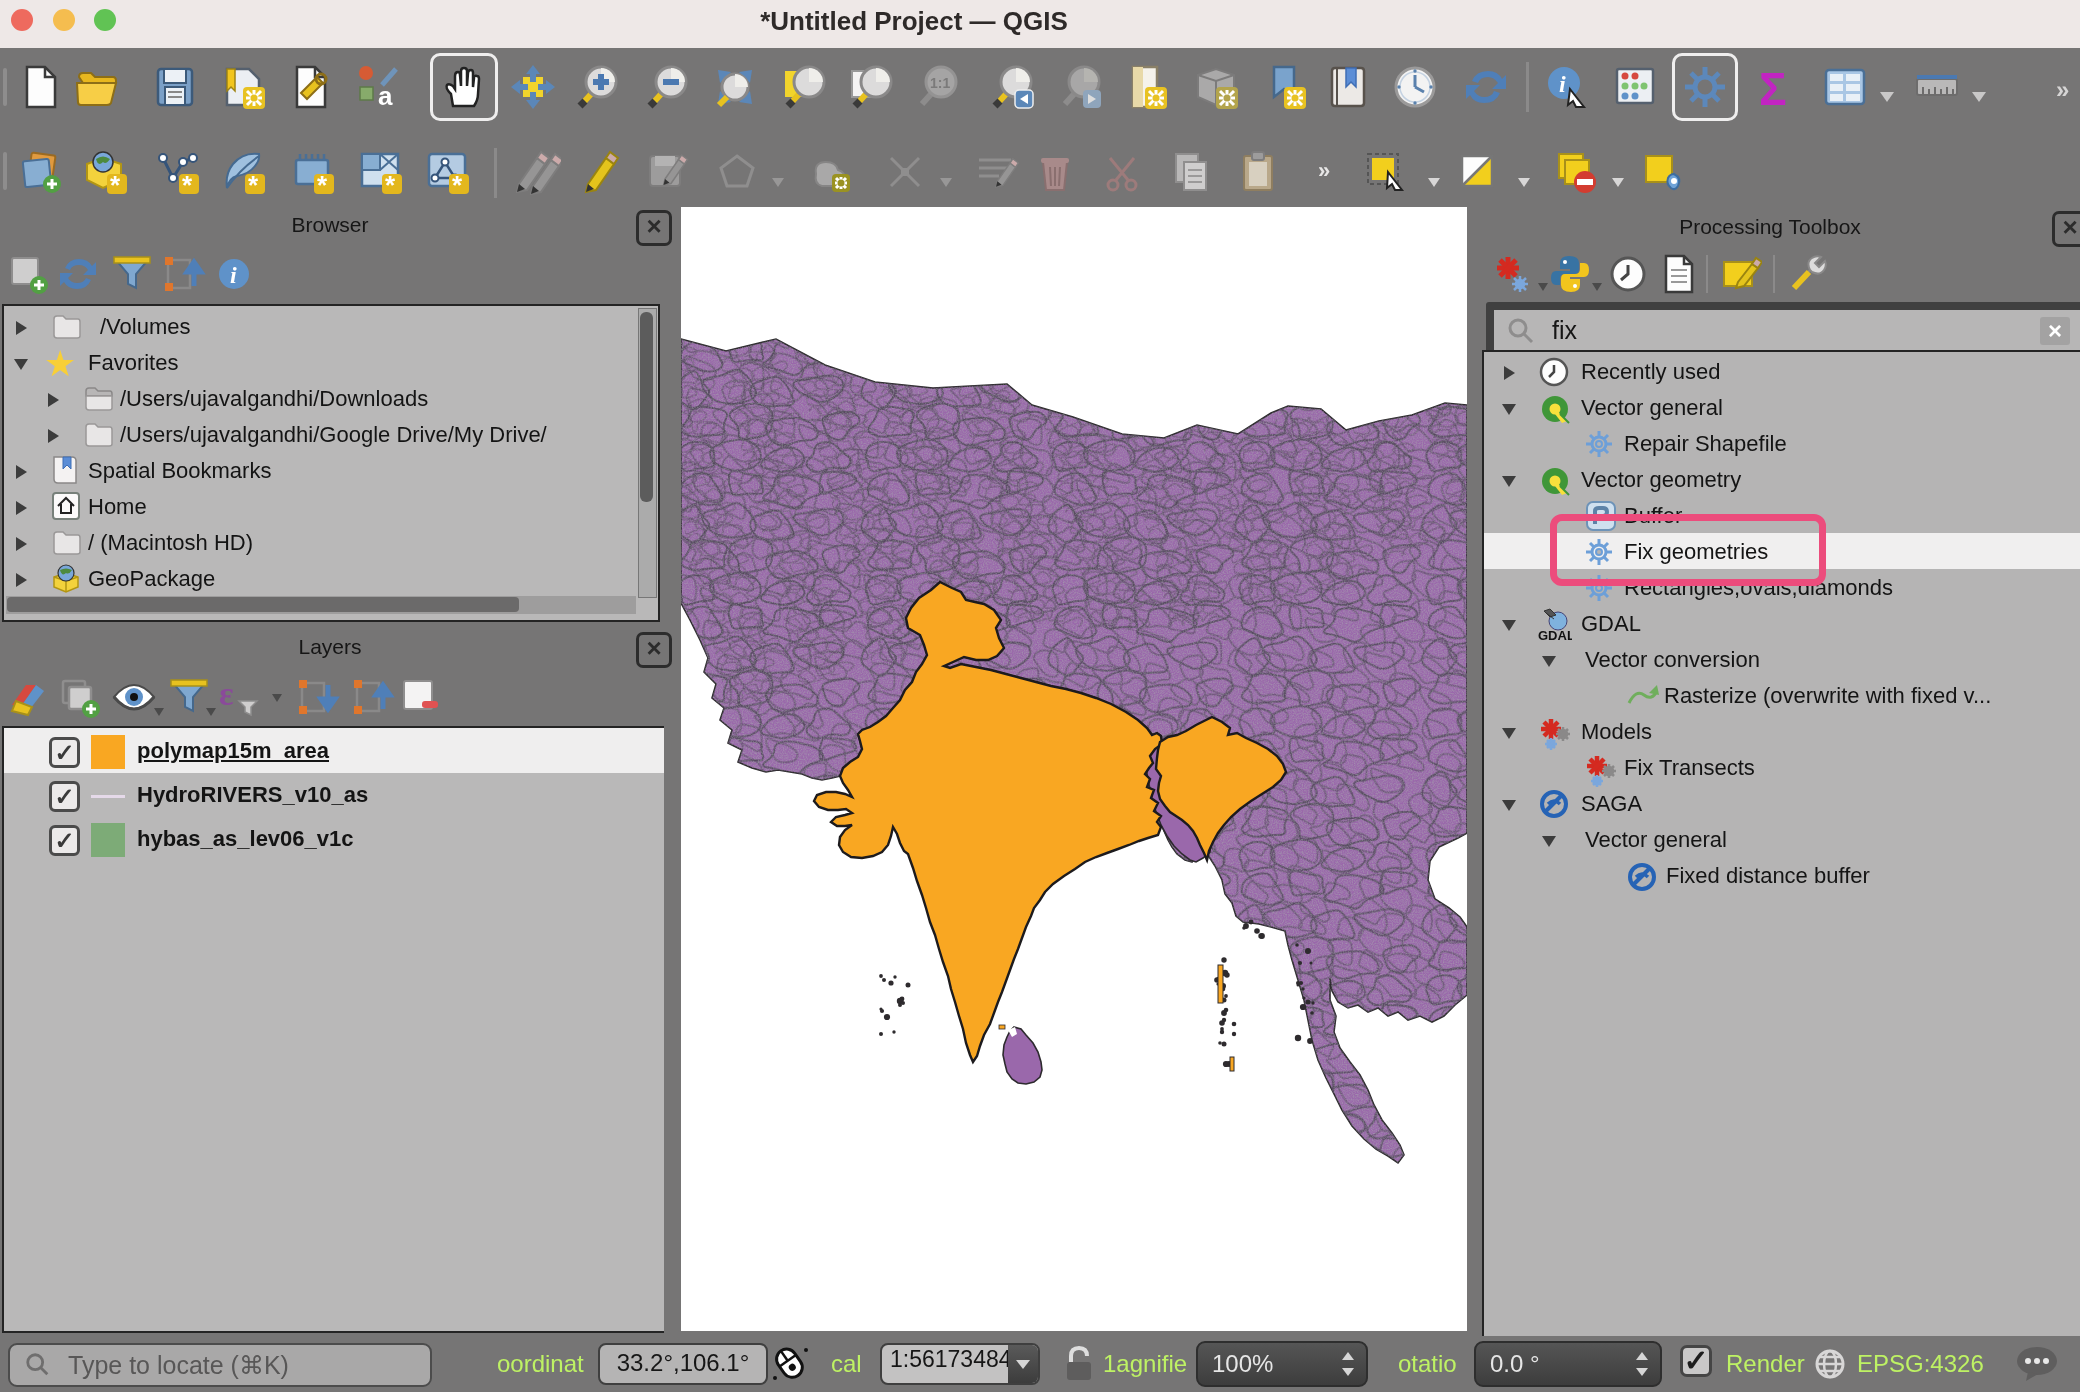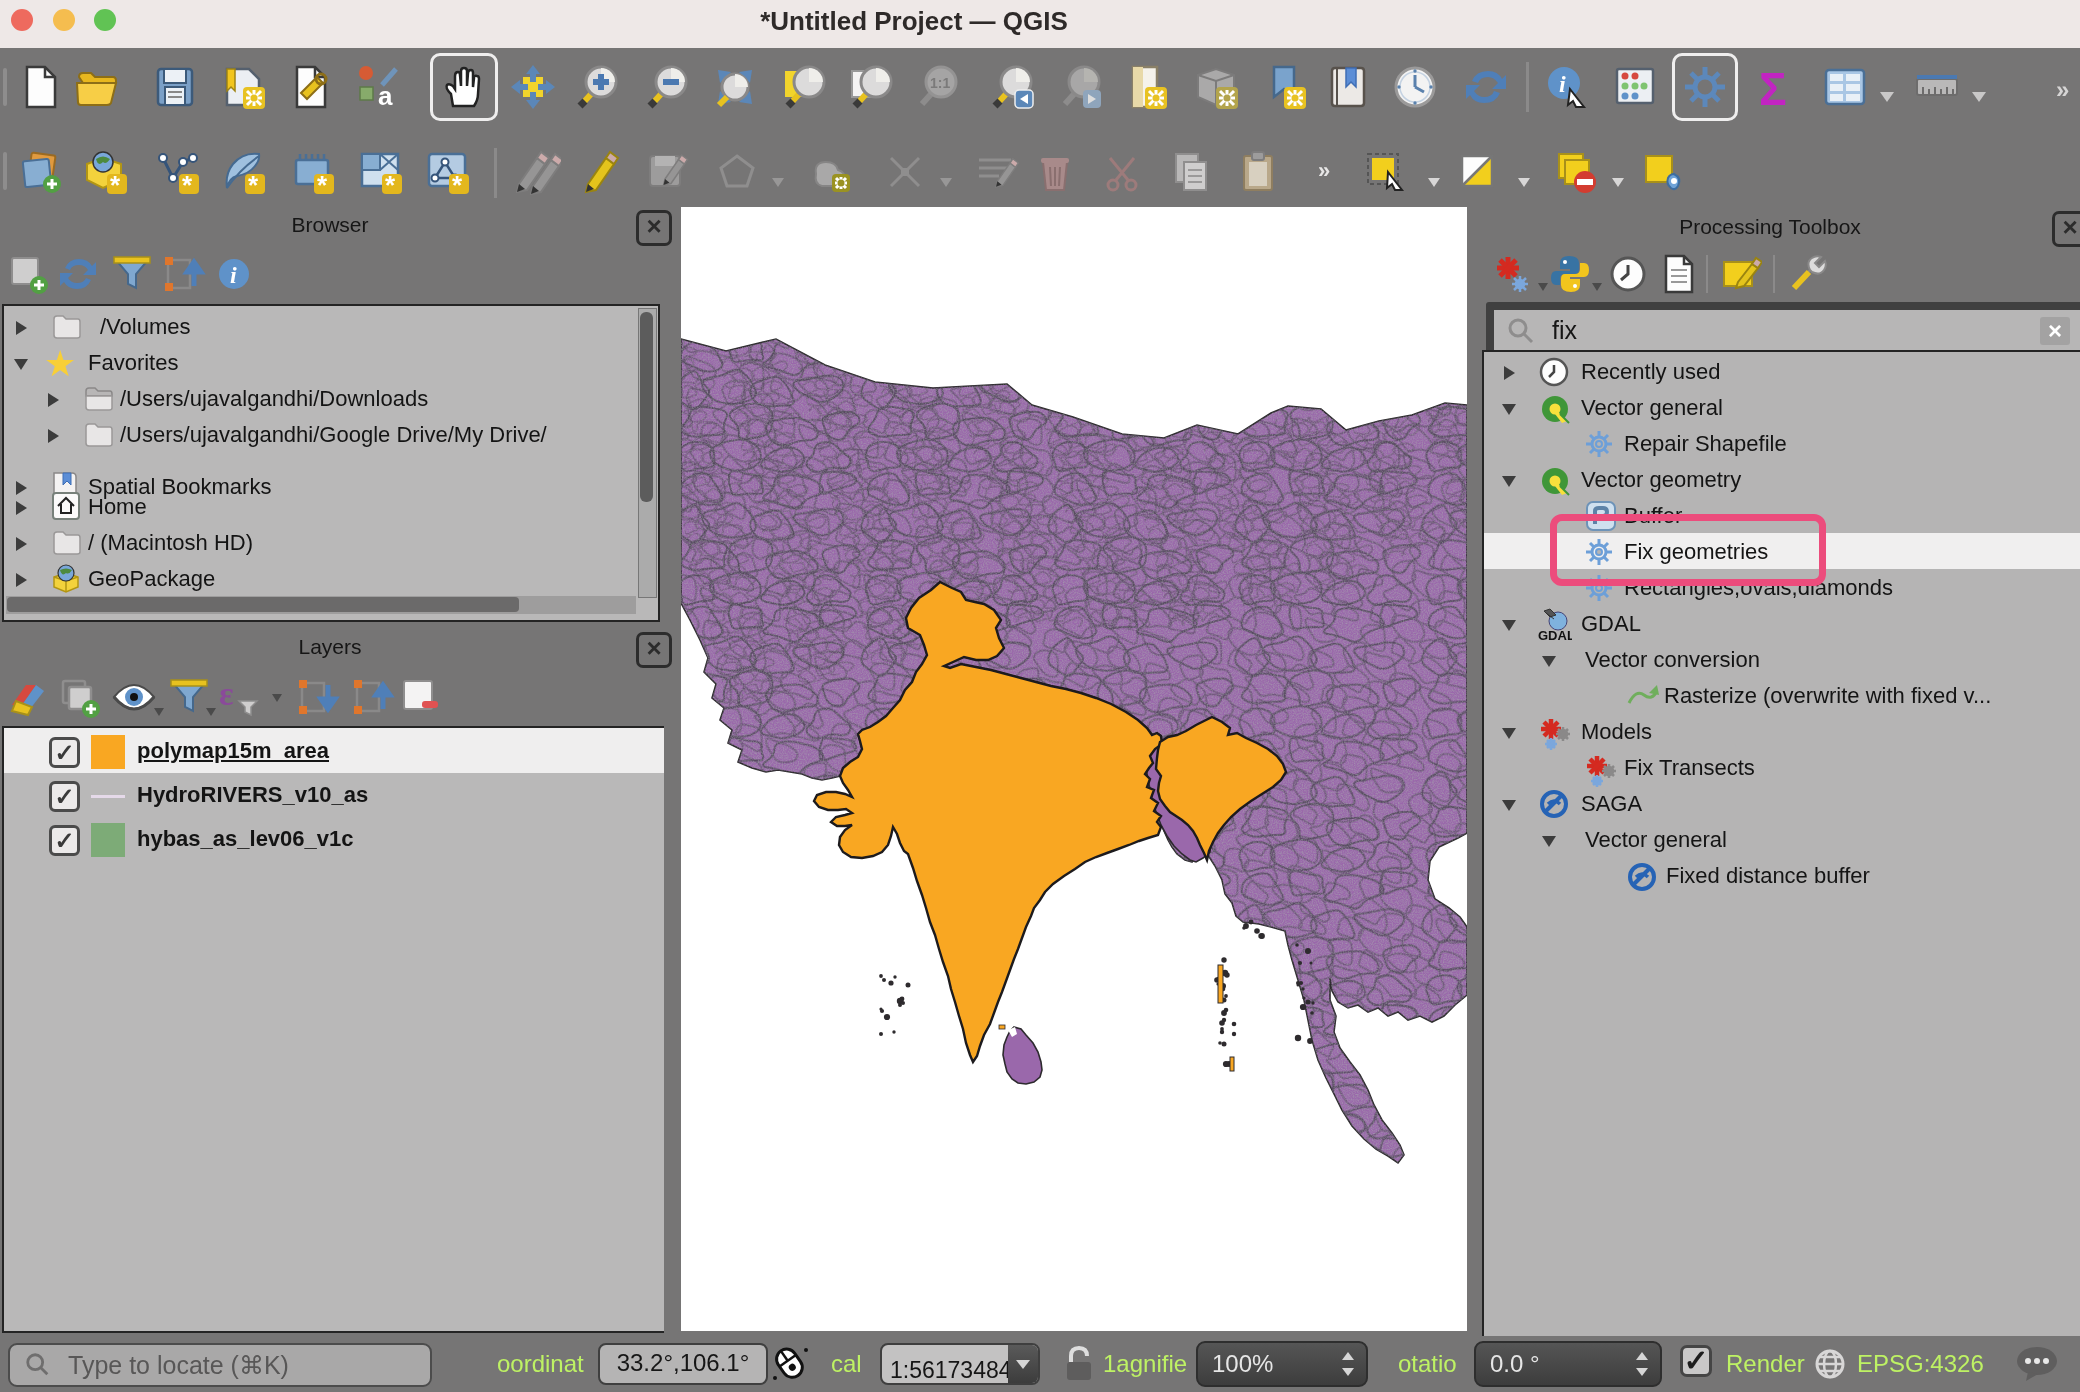--- a/index.html
+++ b/index.html
@@ -825,21 +825,21 @@
       </div>
       <div class="trow" style="top:112px;">
         <div class="arrow-r" style="left:44px;top:11px;"></div>
         <span class="ticon" style="left:80px;top:3px;">
             <svg width="30" height="28" viewBox="0 0 30 28" style="position:absolute;">
               <path d="M2 6 Q2 3 5 3 L11 3 L14 6 L26 6 Q28 6 28 9 L28 23 Q28 25 25 25 L5 25 Q2 25 2 22 Z" fill="#e8e6e6" stroke="#9a9898" stroke-width="1.5"></path>
             </svg>
           </span>
         <div class="tlabel" style="left:116px;">/Users/ujavalgandhi/Google Drive/My Drive/</div>
       </div>
-      <div class="trow" style="top:164px;padding-left:30px;">
+      <div class="trow" style="top:148px;padding-left:30px;">
         <div class="arrow-r" style="left:12px;top:11px;"></div>
         <span class="ticon" style="left:46px;top:1px;">
             <svg width="30" height="30" viewBox="0 0 30 30" style="position:absolute;">
               <path d="M4 2 L22 2 Q26 2 26 6 L26 28 L8 28 Q4 28 4 24 Z" fill="#f4f2f2" stroke="#8a8888" stroke-width="1.5"></path>
               <path d="M13 2 L21 2 L21 14 L17 10 L13 14 Z" fill="#5b8dd6" stroke="#3f6eb5" stroke-width="1"></path>
             </svg>
           </span>
         <div class="tlabel" style="left:84px;">Spatial Bookmarks</div>
       </div>
       <div class="trow" style="top:184px;">
@@ -1254,21 +1254,21 @@
           <rect x="10" y="6" width="20" height="30" rx="10" fill="#fff" stroke="#111" stroke-width="3"></rect>
           <line x1="10" y1="18" x2="30" y2="18" stroke="#111" stroke-width="2.5"></line>
           <line x1="20" y1="6" x2="20" y2="18" stroke="#111" stroke-width="2.5"></line>
           <circle cx="20" cy="26" r="3.5" fill="#111"></circle>
         </g>
         <circle cx="36" cy="8" r="2" fill="#111"></circle>
         <circle cx="5" cy="36" r="2" fill="#111"></circle>
       </svg>
     <div class="sb-label" style="left:831px;">cal</div>
     <div class="sb-box" style="left:880px;width:156px;background:#c3c2c2;font-size:23px;">
-      <div style="margin-left:8px;margin-top:12px;">1:56173484</div>
+      <div style="margin-left:8px;margin-top:1px;">1:56173484</div>
       <div class="abs" style="right:0;top:0;width:30px;height:38px;background:linear-gradient(#5a5a5a,#3c3c3c);border-radius:0 6px 6px 0;">
         <div style="width:0;height:0;margin:15px auto;border-top:9px solid #d6d6d6;border-left:7px solid transparent;border-right:7px solid transparent;"></div>
       </div>
     </div>
     <svg width="34" height="40" viewBox="0 0 34 40" style="position:absolute;left:1062px;top:8px;">
         <path d="M9 18 L9 12 Q9 4 17 4 Q25 4 25 12" fill="none" stroke="#dedede" stroke-width="4"></path>
         <rect x="5" y="18" width="24" height="18" rx="3" fill="#5e5d5d"></rect>
       </svg>
     <div class="sb-label" style="left:1103px;">1agnifie</div>
     <div class="spin" style="left:1196px;width:168px;">

